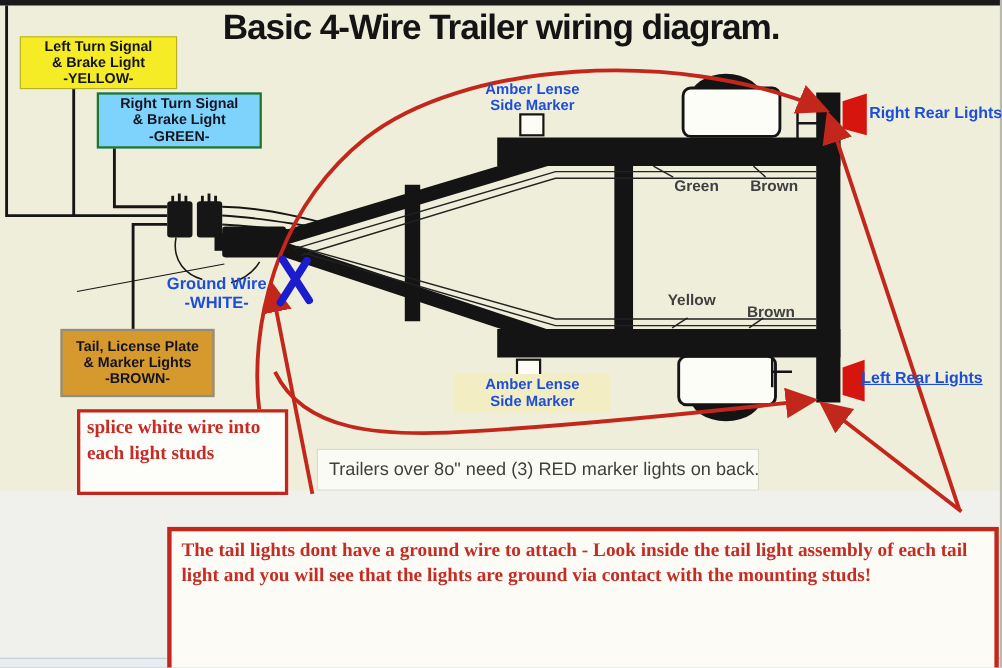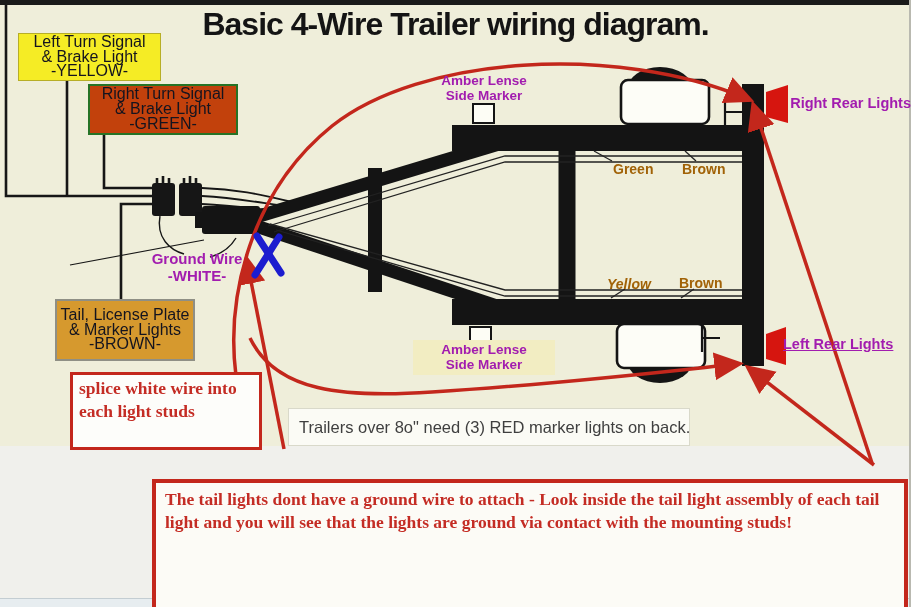--- a/index.html
+++ b/index.html
@@ -13,34 +13,34 @@
   .bg-cream{left:0;top:5px;width:911px;height:441px;background:#efeeda;}
   .bg-gray{left:0;top:446px;width:911px;height:152px;background:#f0f0ec;}
   .bg-footer{left:0;top:598px;width:911px;height:9px;background:#e7edf0;border-top:1px solid #c3cdd2;}
   .bg-right{right:0;top:0;width:2px;height:607px;background:#b9b9b0;}
 
   .title{
     left:0;top:6px;width:911px;text-align:center;color:#141414;
     font-size:32px;font-weight:800;letter-spacing:-1px;
   }
   .callout{
-    text-align:center;color:#14141f;font-weight:normal;font-size:16px;line-height:14.8px;
+    text-align:center;color:#14141f;font-weight:bold;font-size:13px;line-height:14.8px;
     display:flex;flex-direction:column;justify-content:center;
   }
   .box-yellow{left:18px;top:33px;width:141px;height:46px;background:#f5ec25;border:1px solid #b7ae27;}
-  .box-green{left:88px;top:84px;width:146px;height:47px;background:#c2410c;border:2px solid #267326;}
+  .box-green{left:88px;top:84px;width:146px;height:47px;background:#7dd3fc;border:2px solid #267326;}
   .box-brown{left:55px;top:299px;width:136px;height:58px;background:#d6992e;border:2px solid #8f8f85;}
 
-  .diagram-label{color:#a21caf;font-weight:bold;text-align:center;line-height:1.12;}
+  .diagram-label{color:#1d4ed8;font-weight:bold;text-align:center;line-height:1.12;}
   .lbl-amber-top{left:423px;top:73px;width:122px;font-size:13.5px;}
   .lbl-amber-bottom{left:413px;top:340px;width:142px;font-size:13.5px;background:#f2edc2;padding:2px 0 3px;}
   .lbl-ground{left:138px;top:251px;width:118px;font-size:15px;}
   .lbl-right-rear{left:786px;top:95px;width:125px;font-size:14.5px;text-align:right;}
   .lbl-left-rear{left:783px;top:336px;width:120px;font-size:14.5px;text-align:left;text-decoration:underline;}
-  .wire-tag{color:#a16207;font-weight:bold;font-size:14px;}
+  .wire-tag{color:#404040;font-weight:bold;font-size:14px;}
 
   .note-strip{
     left:288px;top:408px;width:402px;height:38px;background:#fbfbf5;border:1px solid #d9d9ca;
     color:#3f3f3f;font-size:16.5px;line-height:37px;padding-left:10px;box-sizing:border-box;
     white-space:nowrap;
   }
   .red-serif{font-family:"Liberation Serif",serif;font-weight:bold;color:#c42c24;}
   .splice-box{
     left:70px;top:372px;width:192px;height:78px;background:#fdfdfa;border:3px solid #c3271c;
     box-sizing:border-box;padding:2px 20px 0 6px;font-size:17.5px;line-height:23px;
@@ -172,21 +172,21 @@
   </div>
   <div class="abs diagram-label lbl-ground">
     <div>Ground Wire</div>
     <div>-WHITE-</div>
   </div>
   <div class="abs diagram-label lbl-right-rear">Right Rear Lights</div>
   <div class="abs diagram-label lbl-left-rear">Left Rear Lights</div>
 
   <div class="abs wire-tag" style="left:613px;top:161px;">Green</div>
   <div class="abs wire-tag" style="left:682px;top:161px;">Brown</div>
-  <div class="abs wire-tag" style="left:607px;top:276px;font-style:italic;">Yellow</div>
+  <div class="abs wire-tag" style="left:607px;top:264px;">Yellow</div>
   <div class="abs wire-tag" style="left:679px;top:275px;">Brown</div>
 
   <div class="abs note-strip">Trailers over 8o" need (3) RED marker lights on back.</div>
 
   <div class="abs red-serif splice-box">
     <div>splice white wire into</div>
     <div>each light studs</div>
   </div>
 
   <div class="abs red-serif ground-note">

